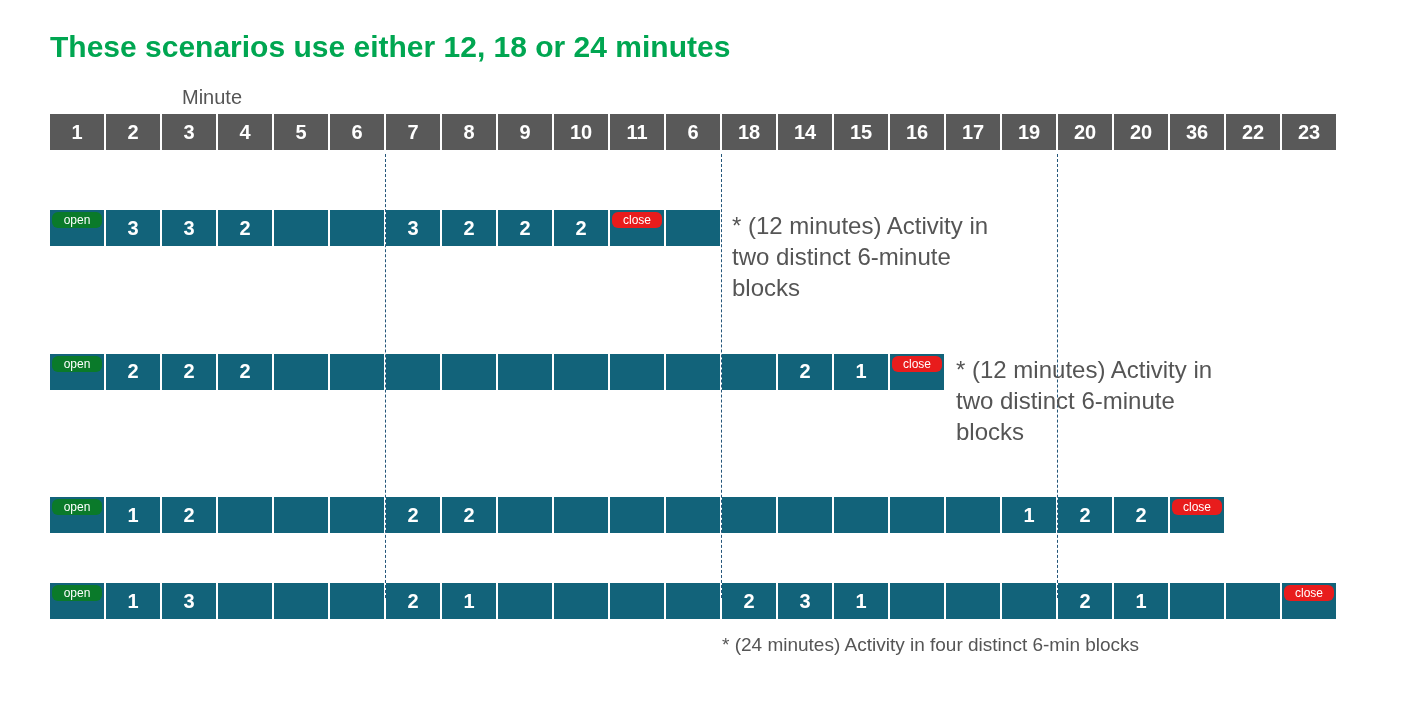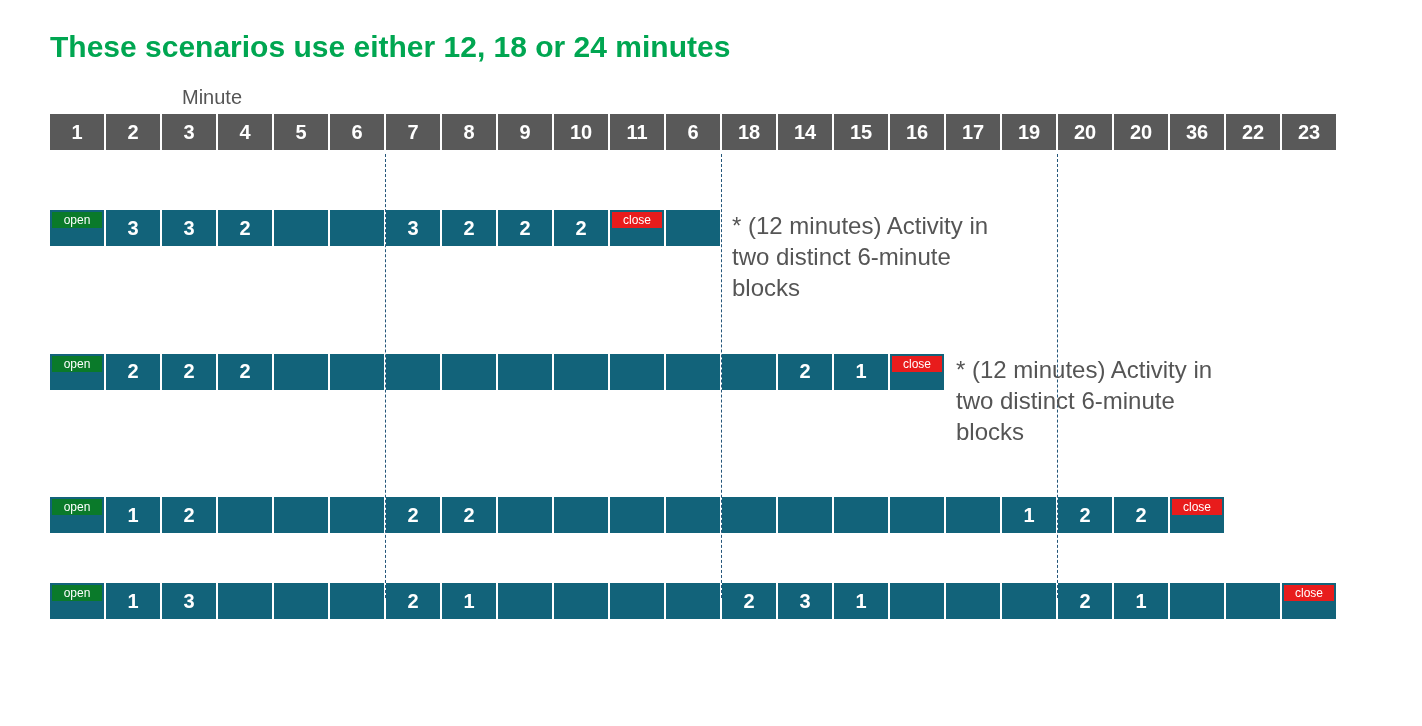--- a/index.html
+++ b/index.html
@@ -20,21 +20,21 @@
   h1{color:var(--title);font-weight:700;font-size:30px;margin:0 0 50px 0;}
   .stage{position:relative;}
   .minute-label{position:absolute;left:calc(var(--cellW)*2 + var(--gap)*2 + 20px);top:-28px;font-size:20px;color:var(--txt);}
   .header-row{display:flex;gap:var(--gap);}
   .hcell{width:var(--cellW);height:var(--cellH);background:var(--hdr);color:#fff;font-weight:700;font-size:20px;display:flex;align-items:center;justify-content:center;}
   .guide{position:absolute;border-left:1px dashed #24567a;}
   .rows{margin-top:60px;display:flex;flex-direction:column;gap:50px;}
   .row-wrap{position:relative;display:flex;align-items:flex-start;}
   .track{display:flex;gap:var(--gap);}
   .tcell{width:var(--cellW);height:var(--cellH);background:var(--teal);color:#fff;font-weight:700;font-size:20px;display:flex;align-items:center;justify-content:center;position:relative;flex-shrink:0;}
-  .badge{position:absolute;top:2px;left:2px;right:2px;font-size:12px;line-height:1;padding:2px 0;font-weight:400;color:#fff;text-align:center;}
+  .badge{position:absolute;top:2px;left:2px;right:2px;font-size:12px;line-height:1;padding:2px 0;font-weight:400;color:#fff;text-align:center;border-radius:6px;}
   .badge.open{background:var(--openG);}
   .badge.close{background:var(--red);}
   .note{margin-left:12px;font-size:24px;color:var(--txt);line-height:1.3;max-width:260px;}
   .note-below{margin-top:14px;font-size:19px;color:var(--txt);line-height:1.3;}
 </style>
 </head>
 <body>
 
 <h1>These scenarios use either 12, 18 or 24 minutes</h1>
 
@@ -227,13 +227,14 @@
             <span>1</span>
           </div>
           <div class="tcell"></div>
           <div class="tcell"></div>
           <div class="tcell">
             <div class="badge close">close</div>
           </div>
         </div>
       </div>
     </div>
+  <div id="note-below" class="note-below" style="margin-left: 672px; max-width: 420px;">* (24 minutes) Activity in four distinct 6-min blocks</div>
 </div>
 
 </body></html>

